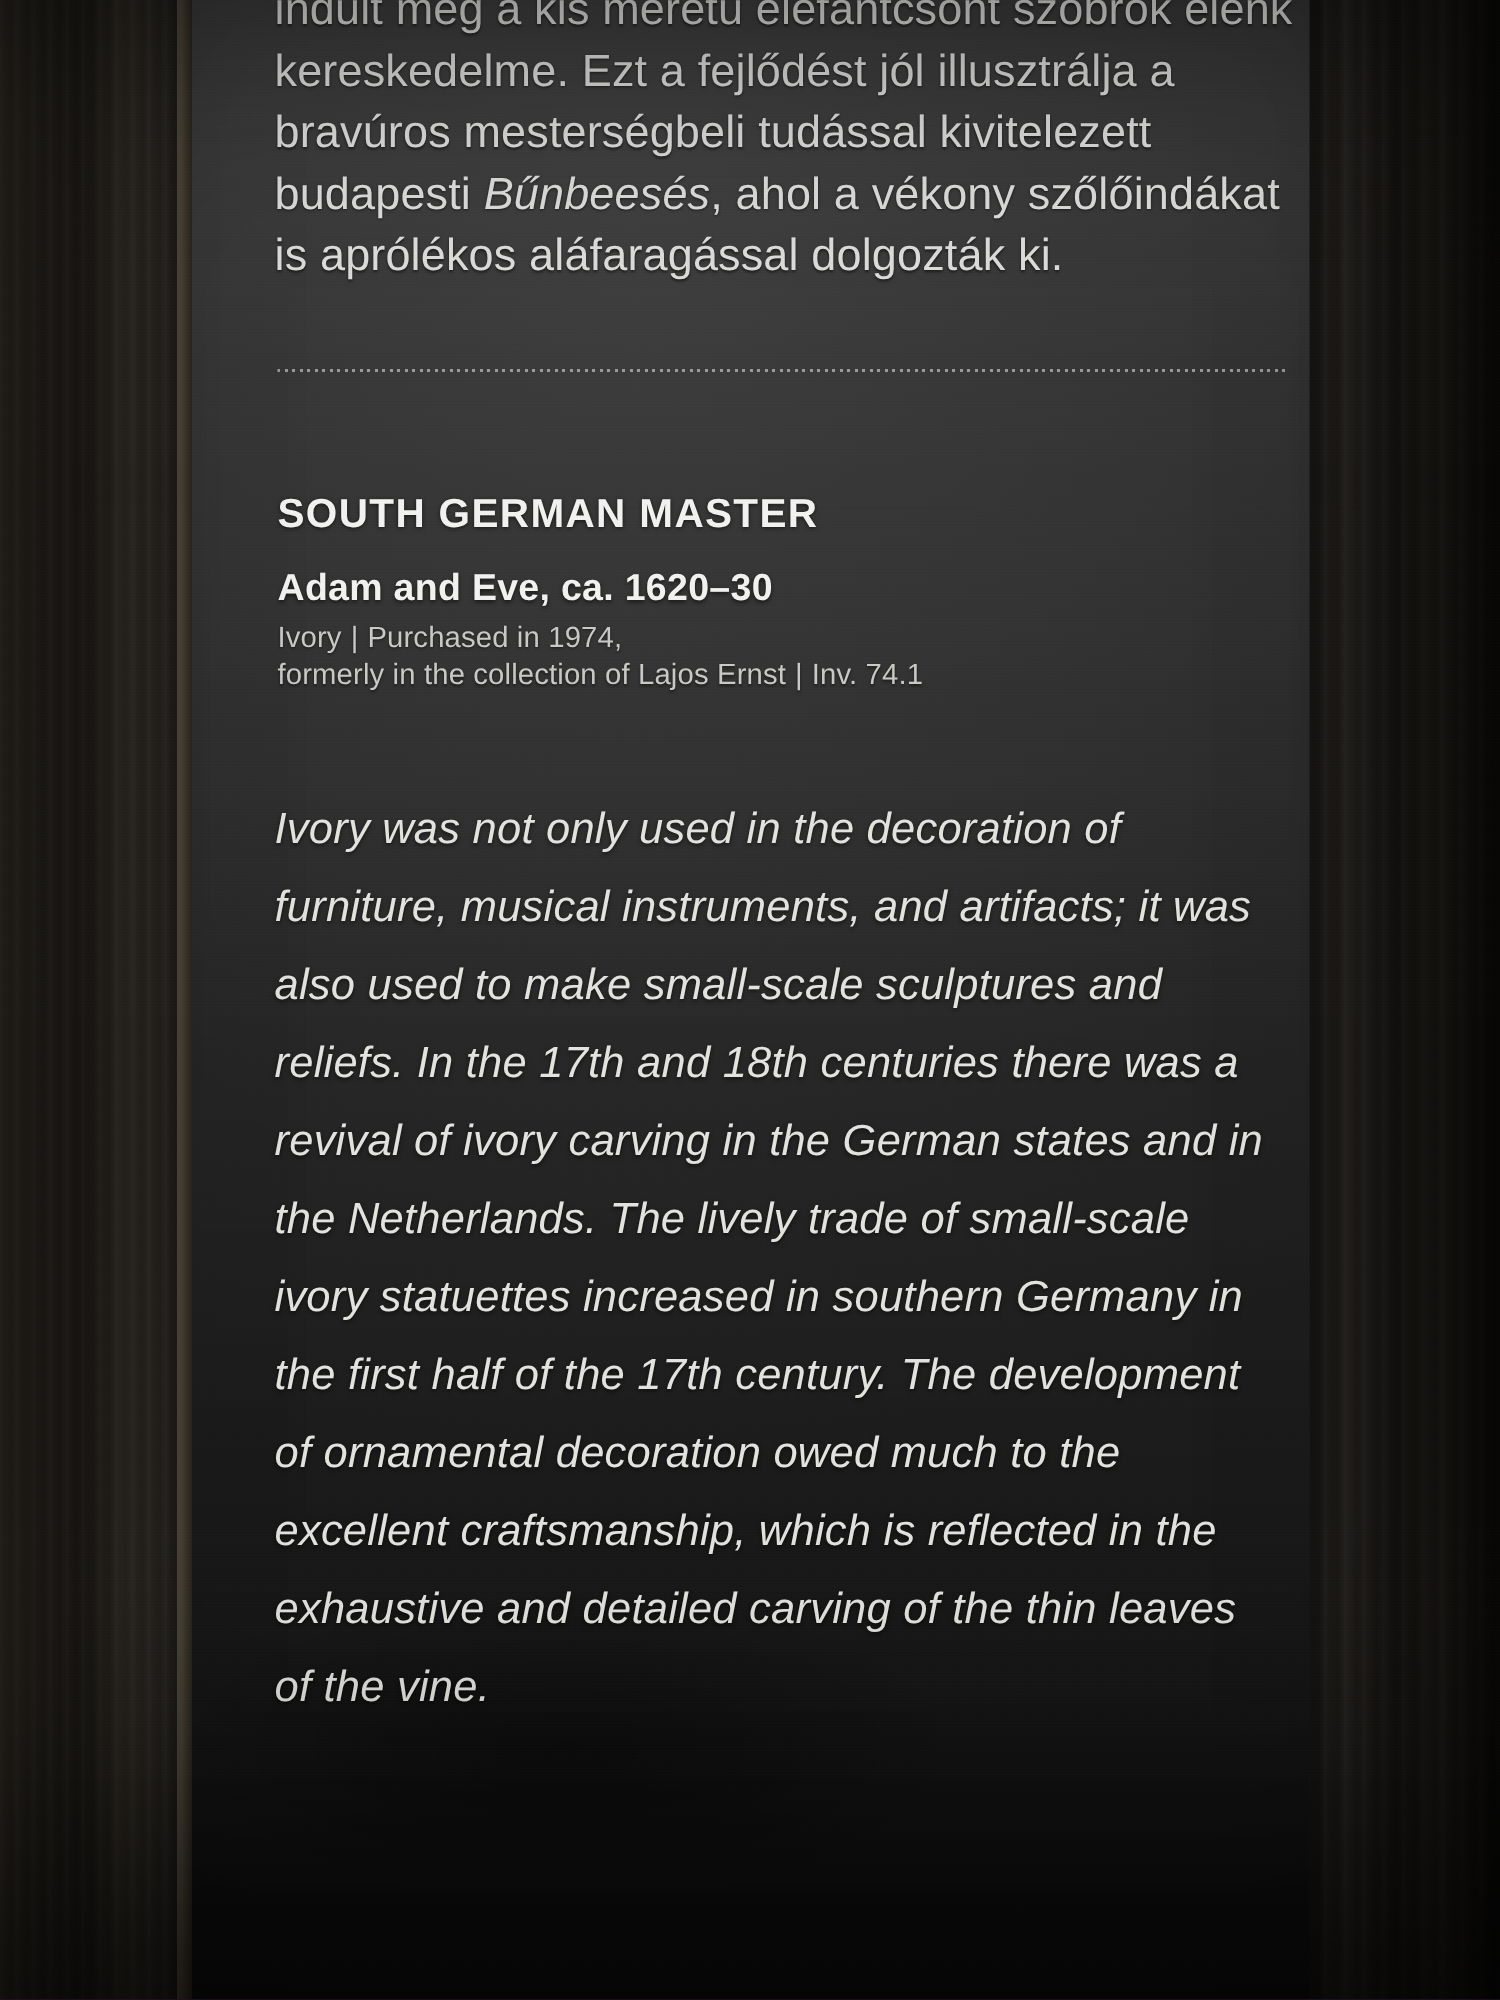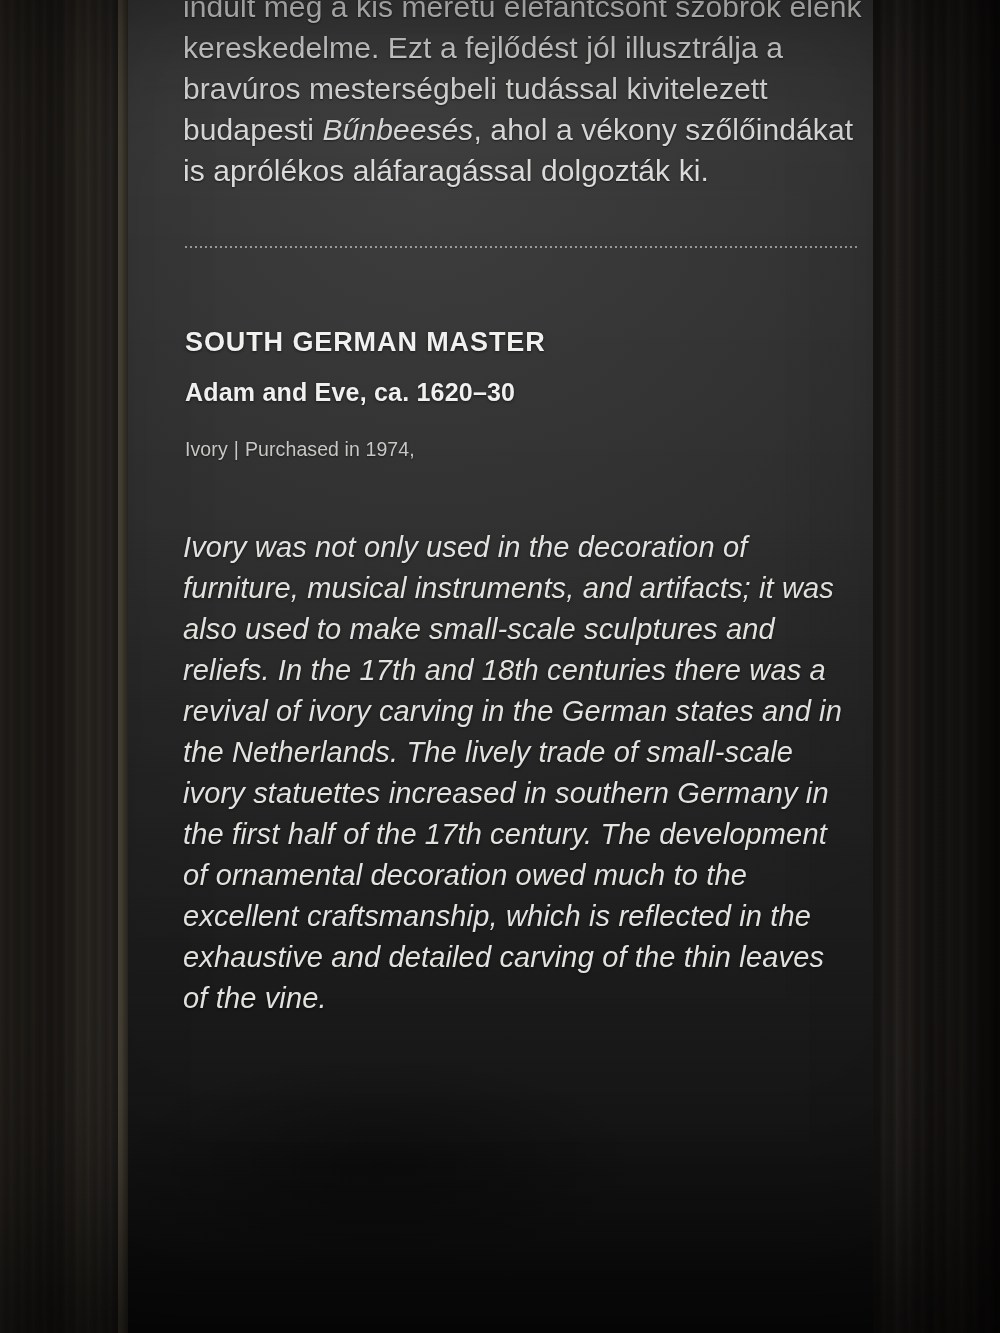--- a/index.html
+++ b/index.html
@@ -154,39 +154,39 @@
     color: #f2f2f0;
     font-size: 25px;
     font-weight: bold;
     letter-spacing: 0.2px;
     text-shadow: 0 1px 3px rgba(0,0,0,0.6);
     text-align: center;
   }
 
   .credit {
     position: absolute;
-    top: 437px;
+    top: 413px;
     left: 2px;
     width: 640px;
     color: #c9c9c6;
     font-size: 19.5px;
     line-height: 25px;
     letter-spacing: 0.1px;
     text-shadow: 0 1px 2px rgba(0,0,0,0.5);
   }
   .credit .sep { padding: 0 6px; }
 
   .para-en {
     position: absolute;
     top: 527px;
     left: 0;
     width: 672px;
     color: #e3e3e0;
     font-size: 29px;
-    line-height: 41px;
+    line-height: 52px;
     font-style: italic;
     letter-spacing: 0.15px;
     text-shadow: 0 1px 3px rgba(0,0,0,0.55);
   }
 
   
   .photo-blur {
     position: absolute;
     inset: 0;
     pointer-events: none;
@@ -231,20 +231,23 @@
     <div class="divider"></div>
 
     <div class="artist soft">SOUTH GERMAN MASTER</div>
 
     <div class="title soft">Adam and Eve, ca. 1620–30</div>
 
     <div class="credit soft">
       <div>
         <span>Ivory</span><span class="sep">|</span><span>Purchased in 1974,</span>
       </div>
+      <div>
+        <span>formerly in the collection of Lajos Ernst</span><span class="sep">|</span><span>Inv. 74.1</span>
+      </div>
     </div>
 
     <div class="para-en soft">Ivory was not only used in the decoration of furniture, musical instruments, and artifacts; it was also used to make small-scale sculptures and reliefs. In the 17th and 18th centuries there was a revival of ivory carving in the German states and in the Netherlands. The lively trade of small-scale ivory statuettes increased in southern Germany in the first half of the 17th century. The development of ornamental decoration owed much to the excellent craftsmanship, which is reflected in the exhaustive and detailed carving of the thin leaves of the vine.</div>
 
   </div>
 
   <div class="grain"></div>
   <div class="photo-blur"></div>
 </div>
 

